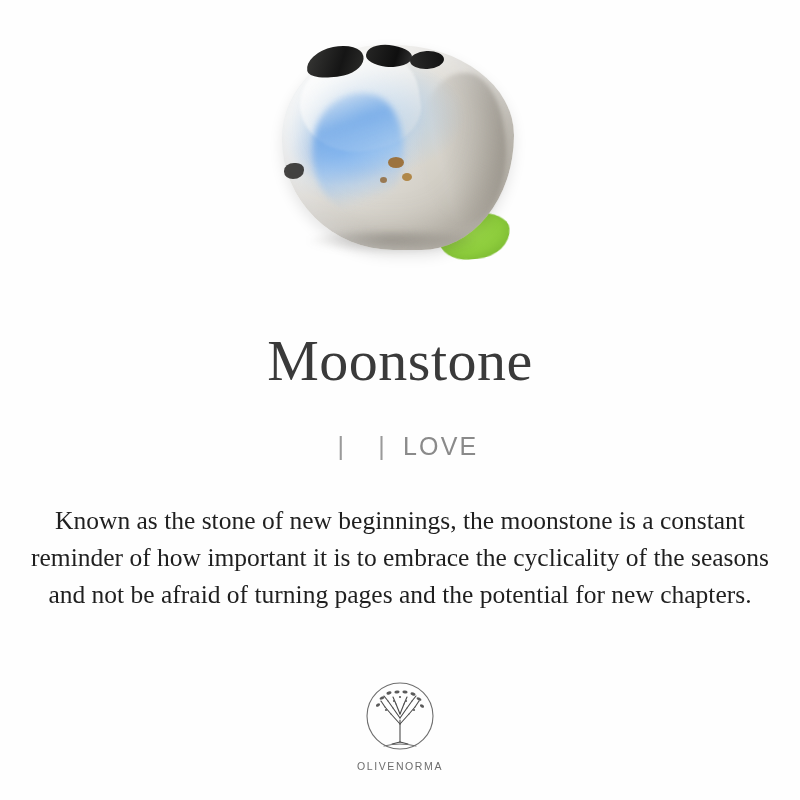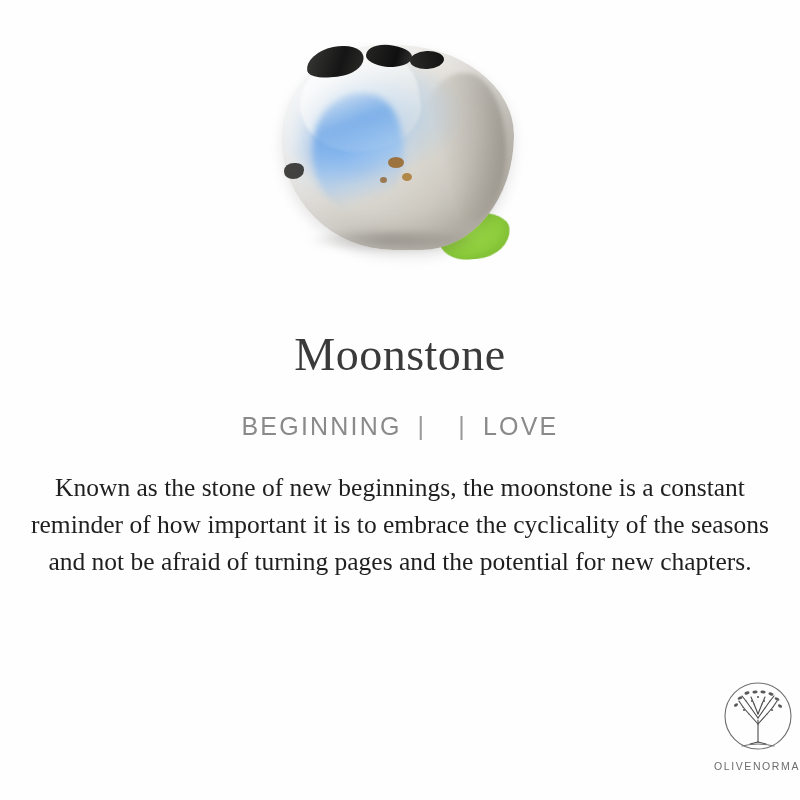--- a/index.html
+++ b/index.html
@@ -185,61 +185,61 @@
     width: 170px;
     height: 22px;
     background: radial-gradient(ellipse at 50% 40%, rgba(90,86,80,0.35), rgba(255,255,255,0) 72%);
     border-radius: 50%;
     filter: blur(3px);
   }
 
   
   .title {
     font-family: "Liberation Serif", serif;
-    font-size: 46px;
+    font-size: 58px;
     font-weight: 400;
     letter-spacing: 0.5px;
     color: #3a3a3a;
-    margin: 32px 0 0 0;
+    margin: 32px 0 8px 0;
     line-height: 1;
   }
   .keywords {
     margin-top: 34px;
     font-family: "Liberation Sans", sans-serif;
     font-size: 25px;
     letter-spacing: 2.2px;
     color: #8a8a8a;
     display: flex;
     align-items: center;
     gap: 0;
   }
   .keywords .kw { white-space: nowrap; }
   .keywords .sep {
     padding: 0 16px;
     color: #9a9a9a;
   }
   .desc {
-    margin-top: 28px;
+    margin-top: 41px;
     width: 740px;
     text-align: center;
     font-family: "Liberation Serif", serif;
     font-size: 25.5px;
     line-height: 1.46;
     color: #1f1f1f;
   }
 
   
   .logo-wrap {
     position: absolute;
     left: 0;
     right: 0;
     bottom: 28px;
     display: flex;
     flex-direction: column;
-    align-items: flex-end;
+    align-items: center;
   }
   .logo-mark {
     width: 84px;
     height: 78px;
   }
   .logo-text {
     margin-top: 2px;
     font-family: "Liberation Sans", sans-serif;
     font-size: 10.5px;
     letter-spacing: 1.6px;
@@ -265,21 +265,20 @@
       <div class="rust1"></div>
       <div class="rust2"></div>
       <div class="rust3"></div>
       <div class="base-shadow"></div>
     </div>
   </div>
 
   <h1 class="title">Moonstone</h1>
 
   <div class="keywords">
-    <span class="kw">BEGINNING</span>
     <span class="sep">|</span>
     <span class="sep">|</span>
     <span class="kw">LOVE</span>
   </div>
 
   <p class="desc">Known as the stone of new beginnings, the moonstone is a constant reminder of how important it is to embrace the cyclicality of the seasons and not be afraid of turning pages and the potential for new chapters.</p>
 
   <div class="logo-wrap">
     <svg class="logo-mark" viewBox="0 0 84 78" aria-hidden="true">
       <circle cx="42" cy="36" r="33" fill="none" stroke="#6f6f6f" stroke-width="1.1"></circle>

